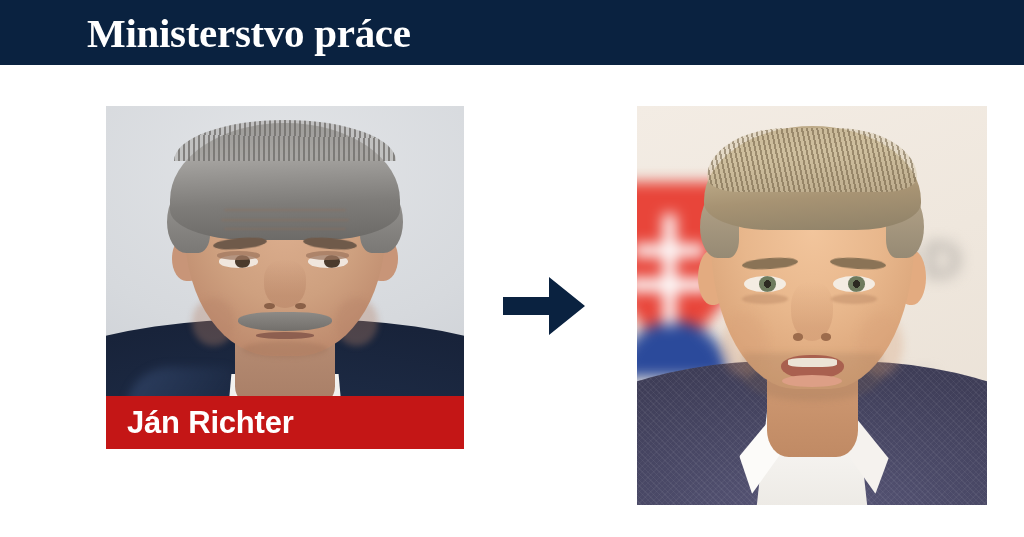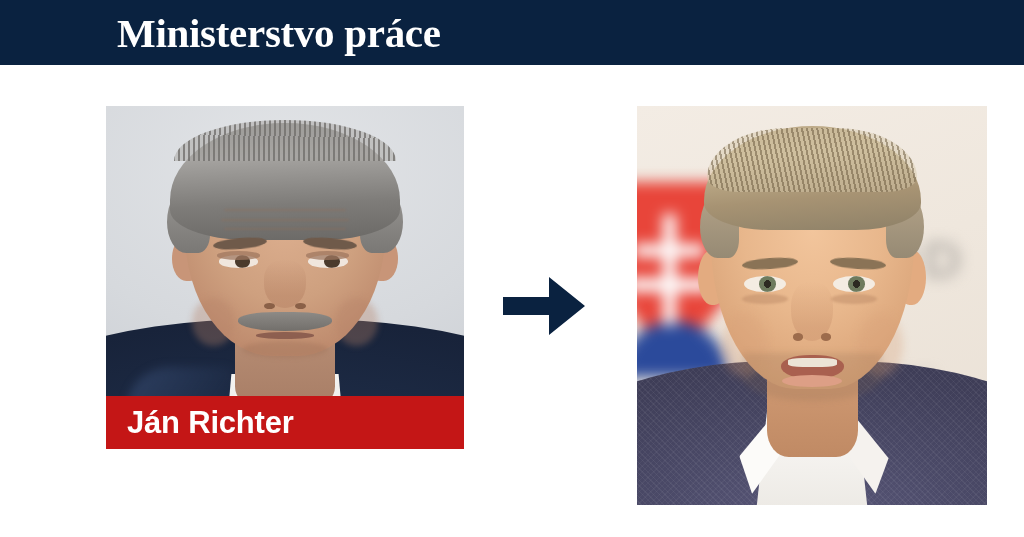--- a/index.html
+++ b/index.html
@@ -34,21 +34,20 @@
     position: absolute;
     left: 87px;
     top: 9px;
     font-family: "Liberation Serif", "DejaVu Serif", serif;
     font-weight: bold;
     font-size: 41px;
     line-height: 48px;
     color: #ffffff;
     letter-spacing: -0.3px;
     white-space: nowrap;
-    margin-left: 30px;
   }
 
   
   .photo-card {
     position: absolute;
     overflow: hidden;
   }
   #card-left {
     left: 106px;
     top: 106px;

